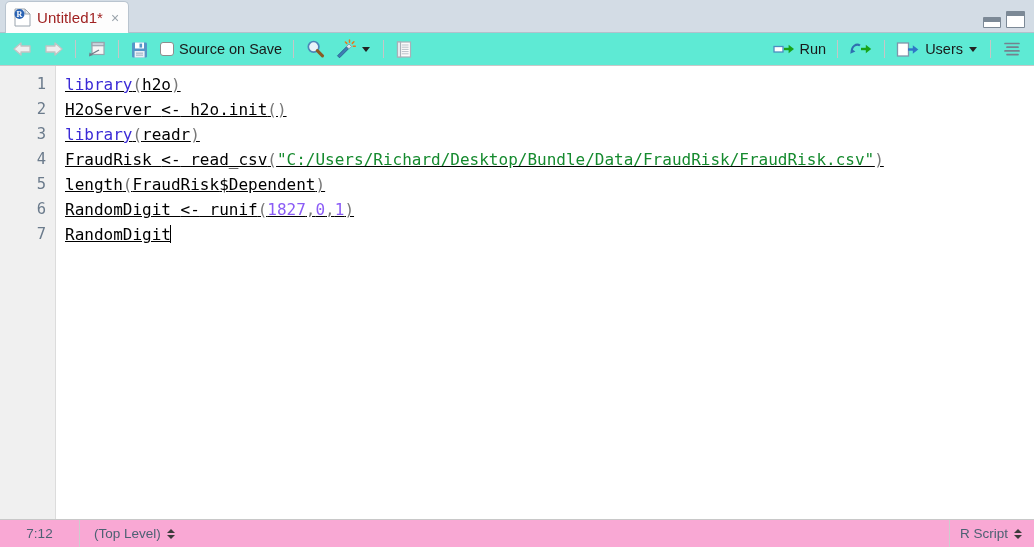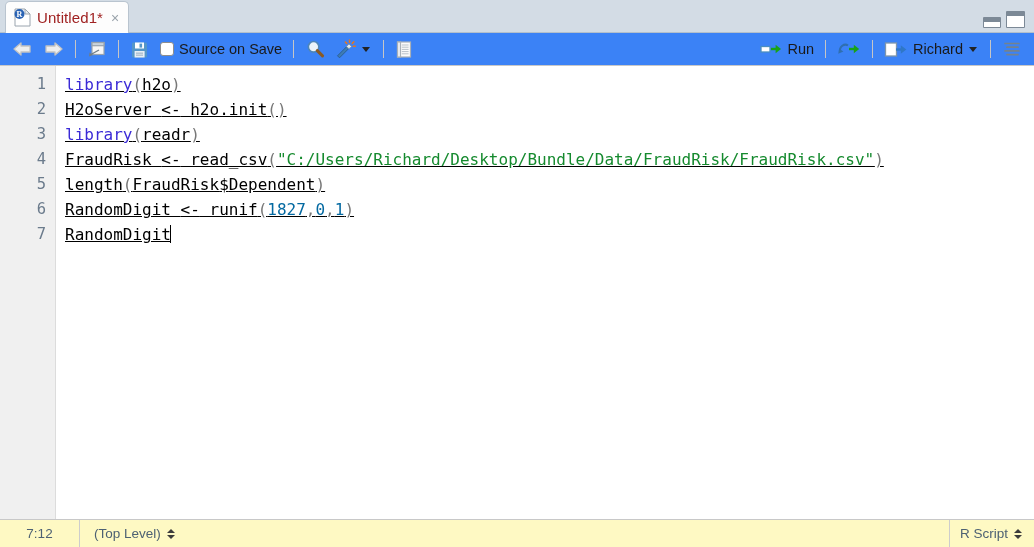--- a/index.html
+++ b/index.html
@@ -92,21 +92,21 @@
     border: 1.5px solid #7c8996;
     border-radius: 1px;
     background: #fff;
     box-sizing: border-box;
     border-top-width: 5px;
   }
 
   
   .toolbar {
     height: 33px;
-    background: #3b82f6;
+    background: #5eead4;
     border-bottom: 1px solid #c8c8c8;
     display: flex;
     align-items: center;
     padding: 0 8px;
     box-sizing: border-box;
     flex: 0 0 auto;
     position: relative;
   }
   .tb-btn {
     display: flex;
@@ -182,35 +182,35 @@
     color: #000000;
     white-space: pre;
     overflow: hidden;
     text-decoration: underline;
   }
   .code .line { height: 25px; }
   .tok-fn      { color: #3b2bd6; }
   .tok-paren   { color: #787878; }
   .tok-plain   { color: #000000; }
   .tok-string  { color: #158a2e; }
-  .tok-num     { color: #0369a1; }
+  .tok-num     { color: #8b5cf6; }
   .tok-op      { color: #000000; }
   .cursor {
     display: inline-block;
     width: 1.5px;
     height: 18px;
     background: #000;
     vertical-align: -3px;
     margin-left: -1px;
   }
 
   
   .statusbar {
     height: 28px;
-    background: #fef9c3;
+    background: #f9a8d4;
     border-top: 1px solid #c8c8c8;
     display: flex;
     align-items: center;
     flex: 0 0 auto;
     box-sizing: border-box;
     font-size: 13.5px;
     color: #4d6173;
   }
   .sb-cell {
     display: flex;
@@ -375,21 +375,21 @@
     </div>
 
     <div class="tb-sep"></div>
 
     <div class="tb-btn">
       <svg width="24" height="17" viewBox="0 0 24 17">
         <rect x="1.5" y="2" width="11" height="13" fill="#ffffff" stroke="#7f96ab" stroke-width="1.3"></rect>
         <path d="M12 8.5 L18 8.5" stroke="#2f77c7" stroke-width="2.4"></path>
         <path d="M16.8 4.3 L22.3 8.5 L16.8 12.7 Z" fill="#2f77c7"></path>
       </svg>
-      <span class="tb-text">Richard</span>
+      <span class="tb-text">Users</span>
       <span class="caret-down"></span>
     </div>
 
     <div class="tb-sep"></div>
 
     <div class="tb-btn">
       <svg width="20" height="18" viewBox="0 0 20 18">
         <g stroke="#73828f" stroke-width="1.7" stroke-linecap="round">
           <path d="M3 3.5 H17"></path>
           <path d="M5 7.2 H16"></path>

